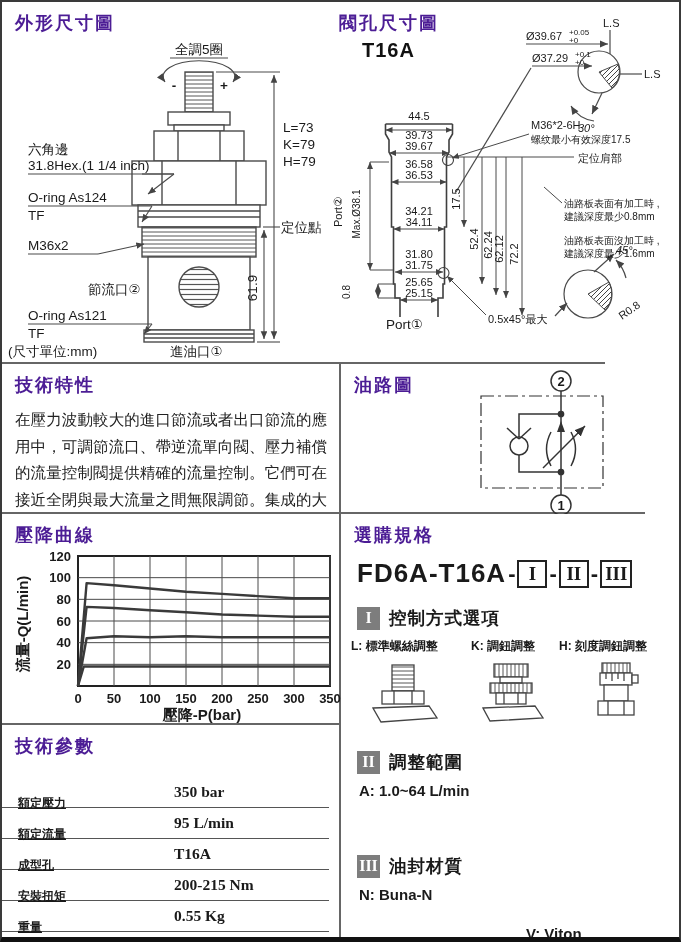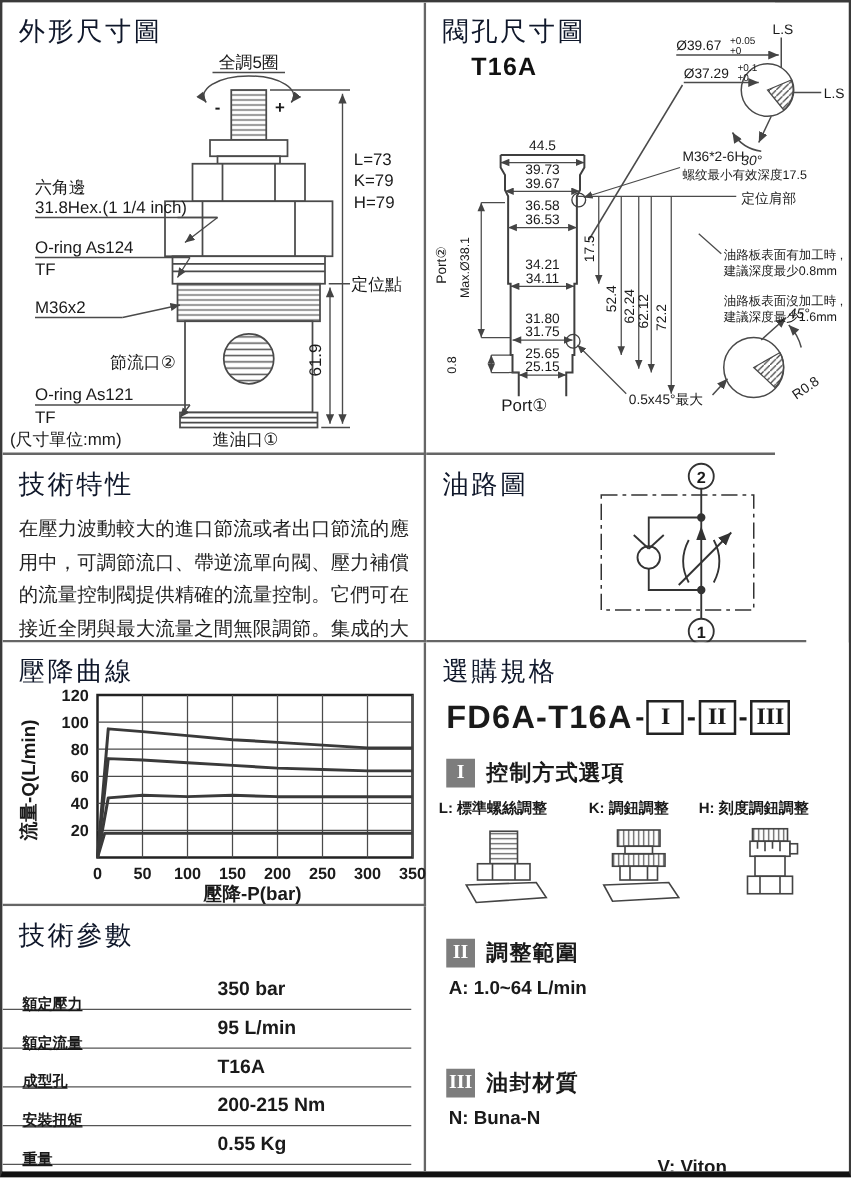--- a/index.html
+++ b/index.html
@@ -2,34 +2,34 @@
 <html><head>
 <meta charset="utf-8">
 <style>
   html,body{margin:0;padding:0;background:#c9c9c9;}
   .page{position:relative;width:681px;height:942px;box-sizing:border-box;background:#fff;
         border:2px solid #3a3a3a;border-bottom:5px solid #111;overflow:hidden;
         font-family:"Liberation Sans","DejaVu Sans",sans-serif;color:#1a1a1a;}
   .cell{position:absolute;box-sizing:border-box;background:#fff;}
   .br{border-right:2px solid #666;}
   .bb{border-bottom:2px solid #666;}
-  .sec-title{font-size:21px;font-weight:normal;letter-spacing:2px;color:#0f172a;padding:9px 0 0 13px;}
+  .sec-title{font-size:18px;font-weight:bold;letter-spacing:2px;color:#4c1d95;padding:9px 0 0 13px;}
   .submodel{font-size:20px;font-weight:bold;letter-spacing:1px;color:#111;padding:4px 0 0 36px;}
   svg{position:absolute;left:0;}
   svg text{font-family:"Liberation Sans","DejaVu Sans",sans-serif;fill:#1a1a1a;}
   .lbl{font-size:13.5px;}
   .lbl-s{font-size:11px;}
   .lbl-xs{font-size:10px;}
   .dimtxt{font-size:11px;}
   .tick{font-size:13px;font-weight:bold;}
   .axis-label{font-size:15px;font-weight:bold;}
   .features-body{padding:10px 12px 0 13px;font-size:15.5px;line-height:1.72;color:#222;text-align:justify;}
   .param-row{position:relative;height:30px;border-bottom:1.6px solid #555;margin:0 10px 0 0;}
   .param-label{position:absolute;left:16px;top:18px;font-size:12px;font-weight:600;text-decoration:underline;}
-  .param-value{position:absolute;left:172px;top:6px;font-size:15.5px;font-weight:600;}
+  .param-value{position:absolute;left:172px;top:6px;font-size:15.5px;font-weight:600;font-family:Liberation Serif, serif;}
   .model-row{position:absolute;left:16px;top:44px;display:flex;align-items:center;}
   .model-main{font-size:26px;font-weight:bold;letter-spacing:1px;}
   .model-dash{font-size:22px;font-weight:bold;margin:0 2px;}
   .code-box{display:inline-flex;align-items:center;justify-content:center;min-width:20px;height:24px;
             padding:0 3px;border:2.4px solid #222;font-family:"Liberation Serif","DejaVu Serif",serif;
             font-size:19px;font-weight:bold;}
   .sec-head{position:absolute;display:flex;align-items:center;gap:9px;}
   .sec-num{display:inline-flex;align-items:center;justify-content:center;width:23px;height:23px;
            background:#7d7d7d;color:#fff;font-family:"Liberation Serif","DejaVu Serif",serif;
            font-size:16px;font-weight:bold;}
@@ -124,21 +124,21 @@
         <text class="lbl" x="168" y="314">進油口①</text>
         <text class="lbl" x="279" y="190">定位點</text>
         <text class="lbl" x="281" y="90">L=73</text>
         <text class="lbl" x="281" y="107">K=79</text>
         <text class="lbl" x="281" y="124">H=79</text>
         <text class="lbl" x="255" y="246" transform="rotate(-90 255 246)" text-anchor="middle">61.9</text>
       </g>
     </svg>
   </div>
 
-  <div class="cell bb" style="left:339px;top:0;width:279px;height:362px;">
+  <div class="cell bb" style="left:324px;top:0;width:279px;height:362px;">
     <div class="sec-title">閥孔尺寸圖</div>
     <div class="submodel">T16A</div>
     <svg style="top:0;" width="338" height="362" viewBox="0 0 338 362">
       <defs>
         <pattern id="hat1" width="5" height="5" patternUnits="userSpaceOnUse">
             <path d="M0 5 L5 0" stroke="#444" stroke-width="1"></path>
           </pattern>
         <marker id="caE" markerWidth="9" markerHeight="8" refX="7" refY="3" orient="auto">
             <path d="M0,0 L7,3 L0,6 Z" fill="#444"></path>
           </marker>

